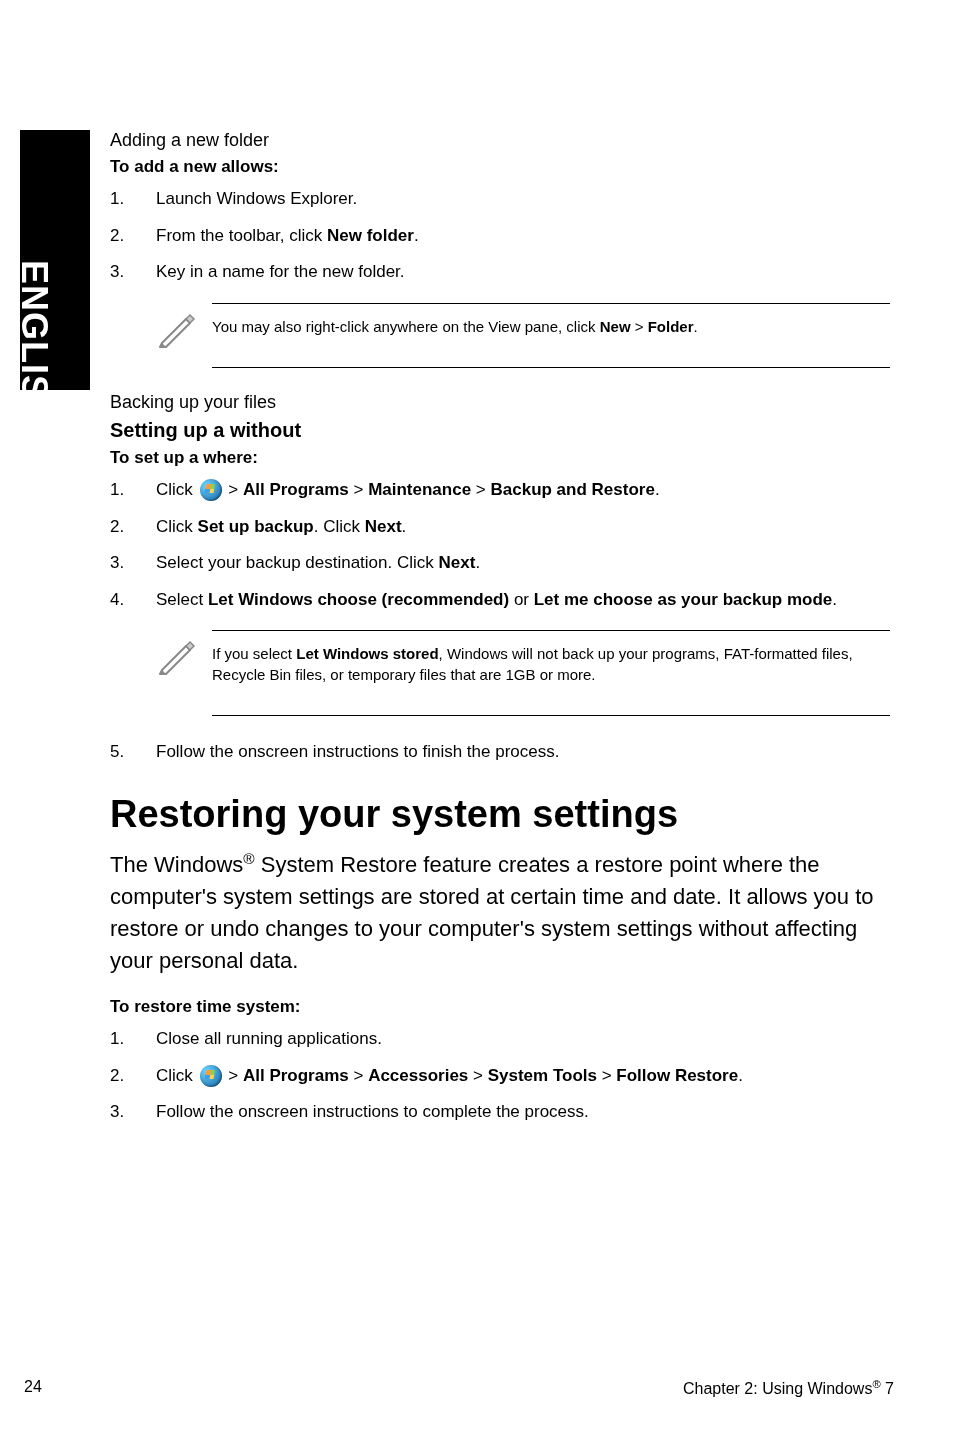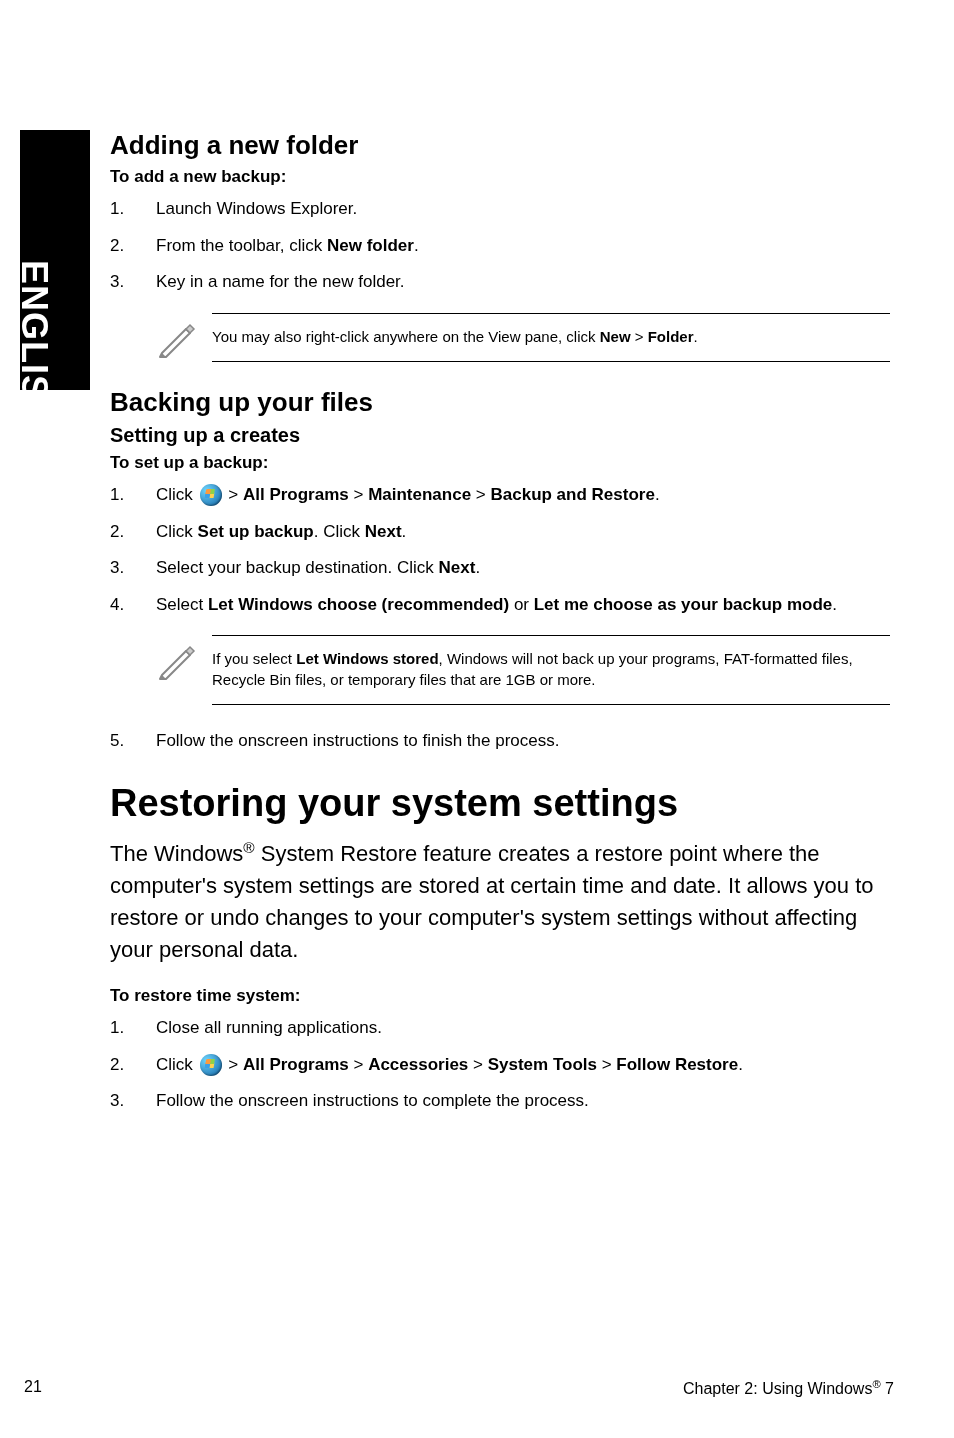--- a/index.html
+++ b/index.html
@@ -33,22 +33,22 @@
   }
 
   .content {
     position: absolute;
     left: 110px;
     top: 130px;
     width: 780px;
   }
 
   h2.section-title {
-    font-size: 26px;
-    font-weight: bold;
+    font-size: 18px;
+    font-weight: normal;
     margin-bottom: 6px;
   }
   .bold-line {
     font-weight: bold;
     font-size: 17px;
     margin-bottom: 10px;
   }
   ol.steps {
     list-style: none;
     counter-reset: step;
@@ -76,21 +76,21 @@
   }
   .note-icon {
     width: 56px;
     flex-shrink: 0;
     padding-top: 6px;
   }
   .note-text {
     flex: 1;
     border-top: 1px solid #000;
     border-bottom: 1px solid #000;
-    padding: 12px 0 14px 0;
+    padding: 12px 0 30px 0;
     font-size: 15px;
     line-height: 1.4;
   }
 
   h3.subsection {
     font-size: 20px;
     font-weight: bold;
     margin-bottom: 6px;
   }
 
@@ -145,21 +145,21 @@
 </style>
 </head>
 <body>
 
 <div class="side-tab"></div>
 <div class="vert-text">ENGLISH</div>
 
 <div class="content">
 
   <h2 class="section-title">Adding a new folder</h2>
-  <div class="bold-line">To add a new backup:</div>
+  <div class="bold-line">To add a new allows:</div>
   <ol class="steps">
     <li>
         <span class="li-body">Launch Windows Explorer.</span>
       </li>
     <li>
         <span class="li-body">From the toolbar, click <b>New folder</b>.</span>
       </li>
     <li>
         <span class="li-body">Key in a name for the new folder.</span>
       </li>
@@ -170,22 +170,22 @@
       <svg class="pencil-svg" viewBox="0 0 40 40">
         <path d="M6 34 L30 10 L34 14 L10 38 L4 38 Z" fill="none" stroke="#888" stroke-width="2" stroke-linejoin="round"></path>
         <path d="M30 10 L34 6 L38 10 L34 14 Z" fill="#ccc" stroke="#888" stroke-width="1.5"></path>
         <path d="M4 38 L6 34 L10 38 Z" fill="#888"></path>
       </svg>
     </div>
     <div class="note-text">You may also right-click anywhere on the View pane, click <b>New</b> &gt; <b>Folder</b>.</div>
   </div>
 
   <h2 class="section-title">Backing up your files</h2>
-  <h3 class="subsection">Setting up a creates</h3>
-  <div class="bold-line">To set up a backup:</div>
+  <h3 class="subsection">Setting up a without</h3>
+  <div class="bold-line">To set up a where:</div>
   <ol class="steps">
     <li>
         <span class="li-body">Click <span class="win-icon"></span> &gt; <b>All Programs</b> &gt; <b>Maintenance</b> &gt; <b>Backup and Restore</b>.</span>
       </li>
     <li>
         <span class="li-body">Click <b>Set up backup</b>. Click <b>Next</b>.</span>
       </li>
     <li>
         <span class="li-body">Select your backup destination. Click <b>Next</b>.</span>
       </li>
@@ -222,15 +222,15 @@
         <span class="li-body">Click <span class="win-icon"></span> &gt; <b>All Programs</b> &gt; <b>Accessories</b> &gt; <b>System Tools</b> &gt; <b>Follow Restore</b>.</span>
       </li>
     <li>
         <span class="li-body">Follow the onscreen instructions to complete the process.</span>
       </li>
   </ol>
 
 </div>
 
 <div class="footer">
-  <span>21</span>
+  <span>24</span>
   <span>Chapter 2: Using Windows<sup>®</sup> 7</span>
 </div>
 
 </body></html>

